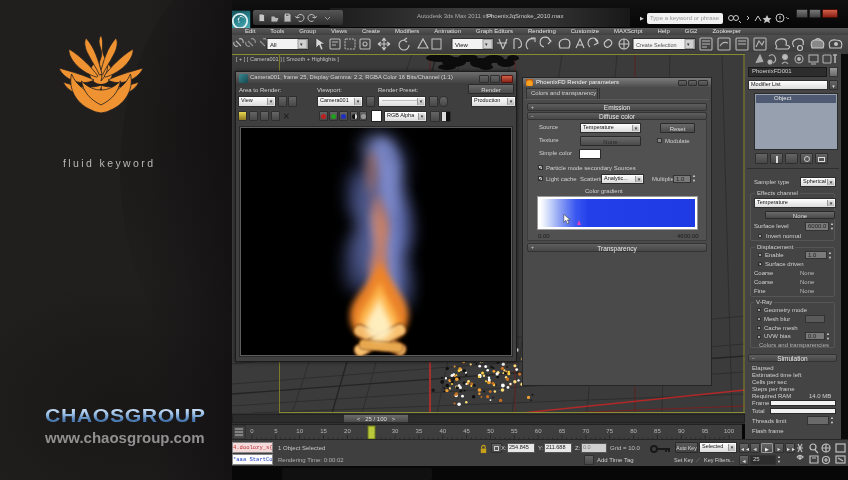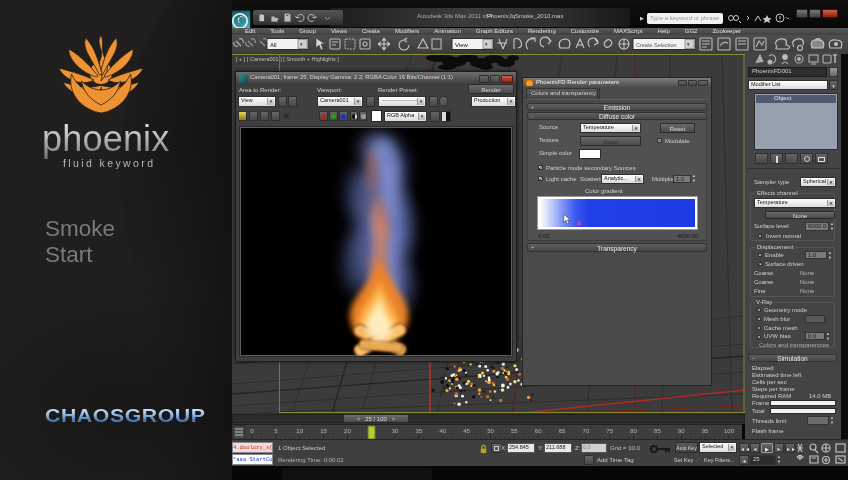--- a/index.html
+++ b/index.html
@@ -805,19 +805,18 @@
           <path d="M45.5,52 C55,55.5 68,54.5 84,49 C79.5,58.5 67,64.5 55.5,62.5 C49,61 45,56 45.5,52 Z"></path>
           <path transform="translate(92,0) scale(-1,1)" d="M45,41 C48.5,28 52,15 61,5 C63.5,9 62,16 58.5,22 C55,29 50,36 47.5,42 Z"></path>
           <path transform="translate(92,0) scale(-1,1)" d="M49,43 C56,34 65,24 78,16 C79,21 74.5,29 67.5,35 C61.5,40 53.5,43.5 50.5,44 Z"></path>
           <path transform="translate(92,0) scale(-1,1)" d="M53,47 C62,42.5 74,39 88,35 C85.5,41.5 78.5,47 69.5,49 C62.5,50.5 56,49 53,47 Z"></path>
           <path transform="translate(92,0) scale(-1,1)" d="M45.5,52 C55,55.5 68,54.5 84,49 C79.5,58.5 67,64.5 55.5,62.5 C49,61 45,56 45.5,52 Z"></path>
           <path d="M16.5,41 C13,57 22,70 34,76 Q40,79.5 46,80 Q52,79.5 58,76 C70,70 79,57 75.5,41 C70,54 58,61.5 46,61.5 C34,61.5 22,54 16.5,41 Z"></path>
           <path d="M26.5,48 C28.5,59 35,66.5 46,72 C57,66.5 63.5,59 65.5,48 C59,54.5 52,57 46,57 C40,57 33,54.5 26.5,48 Z"></path>
         </g>
       </svg>
     </div>
-    <div class="abs" id="phxword">phoenix</div>
     <div class="abs" id="phxsub">fluid keyword</div>
-    <div class="abs" id="smoke">Smoke<br>Start</div>
     <div class="abs" id="cg">CHAOSGROUP</div>
+    <div class="abs" id="cgurl">www.chaosgroup.com</div>
   </div>
 
 </div>
 
 </body></html>

